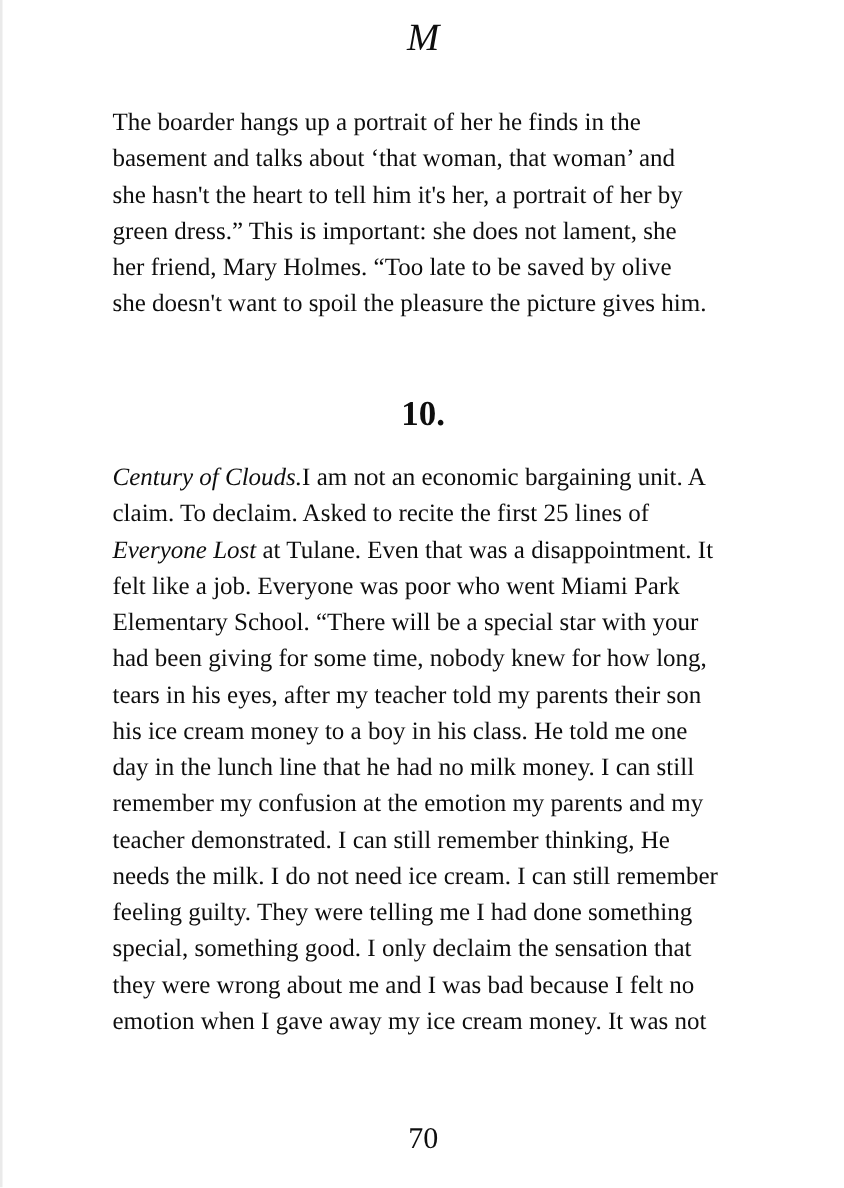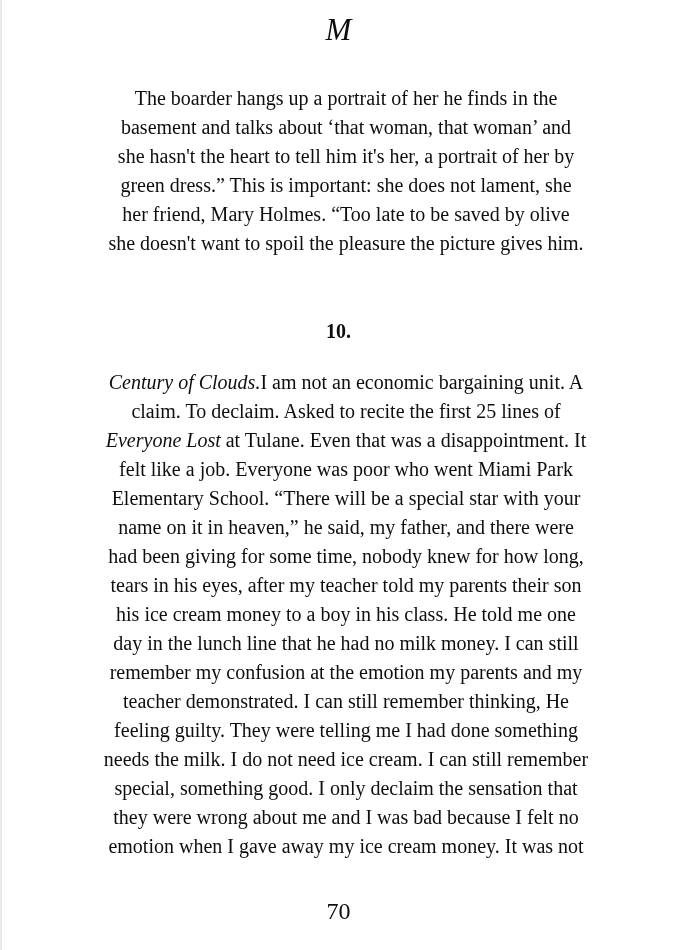--- a/index.html
+++ b/index.html
@@ -27,35 +27,34 @@
     font-style: italic;
     font-size: 31px;
     line-height: 40px;
   }
   .paragraph {
     position: absolute;
     left: 88px;
     width: 512px;
     font-size: 20px;
     line-height: 29px;
-    text-align: center;
   }
   .paragraph .line {
     white-space: nowrap;
   }
   .para-1 { top: 84px; }
   .para-2 { top: 368px; }
   .italic { font-style: italic; }
   .section-number {
     position: absolute;
     top: 317px;
     left: 0;
     right: 0;
     text-align: center;
-    font-size: 20px;
+    font-size: 28px;
     font-weight: bold;
     line-height: 29px;
   }
   .page-number {
     position: absolute;
     top: 897px;
     left: 0;
     right: 0;
     text-align: center;
     font-size: 24px;
@@ -78,28 +77,27 @@
     </div>
 
   <div class="section-number">10.</div>
 
   <div class="paragraph para-2">
       <div class="line"><span class="italic">Century of Clouds.</span><span>I am not an economic bargaining unit. A</span></div>
       <div class="line"><span>claim. To declaim. Asked to recite the first 25 lines of</span></div>
       <div class="line"><span class="italic">Everyone Lost</span><span> at Tulane. Even that was a disappointment. It</span></div>
       <div class="line"><span>felt like a job. Everyone was poor who went Miami Park</span></div>
       <div class="line"><span>Elementary School. “There will be a special star with your</span></div>
-      <div class="line"><span>name on it in heaven,” he said, my father, and there were</span></div>
       <div class="line"><span>had been giving for some time, nobody knew for how long,</span></div>
       <div class="line"><span>tears in his eyes, after my teacher told my parents their son</span></div>
       <div class="line"><span>his ice cream money to a boy in his class. He told me one</span></div>
       <div class="line"><span>day in the lunch line that he had no milk money. I can still</span></div>
       <div class="line"><span>remember my confusion at the emotion my parents and my</span></div>
       <div class="line"><span>teacher demonstrated. I can still remember thinking, He</span></div>
+      <div class="line"><span>needs the milk. I do not need ice cream. I can still remember</span></div>
       <div class="line"><span>feeling guilty. They were telling me I had done something</span></div>
-      <div class="line"><span>needs the milk. I do not need ice cream. I can still remember</span></div>
       <div class="line"><span>special, something good. I only declaim the sensation that</span></div>
       <div class="line"><span>they were wrong about me and I was bad because I felt no</span></div>
       <div class="line"><span>emotion when I gave away my ice cream money. It was not</span></div>
     </div>
 
   <div class="page-number">70</div>
 </div>
 
 </body></html>

